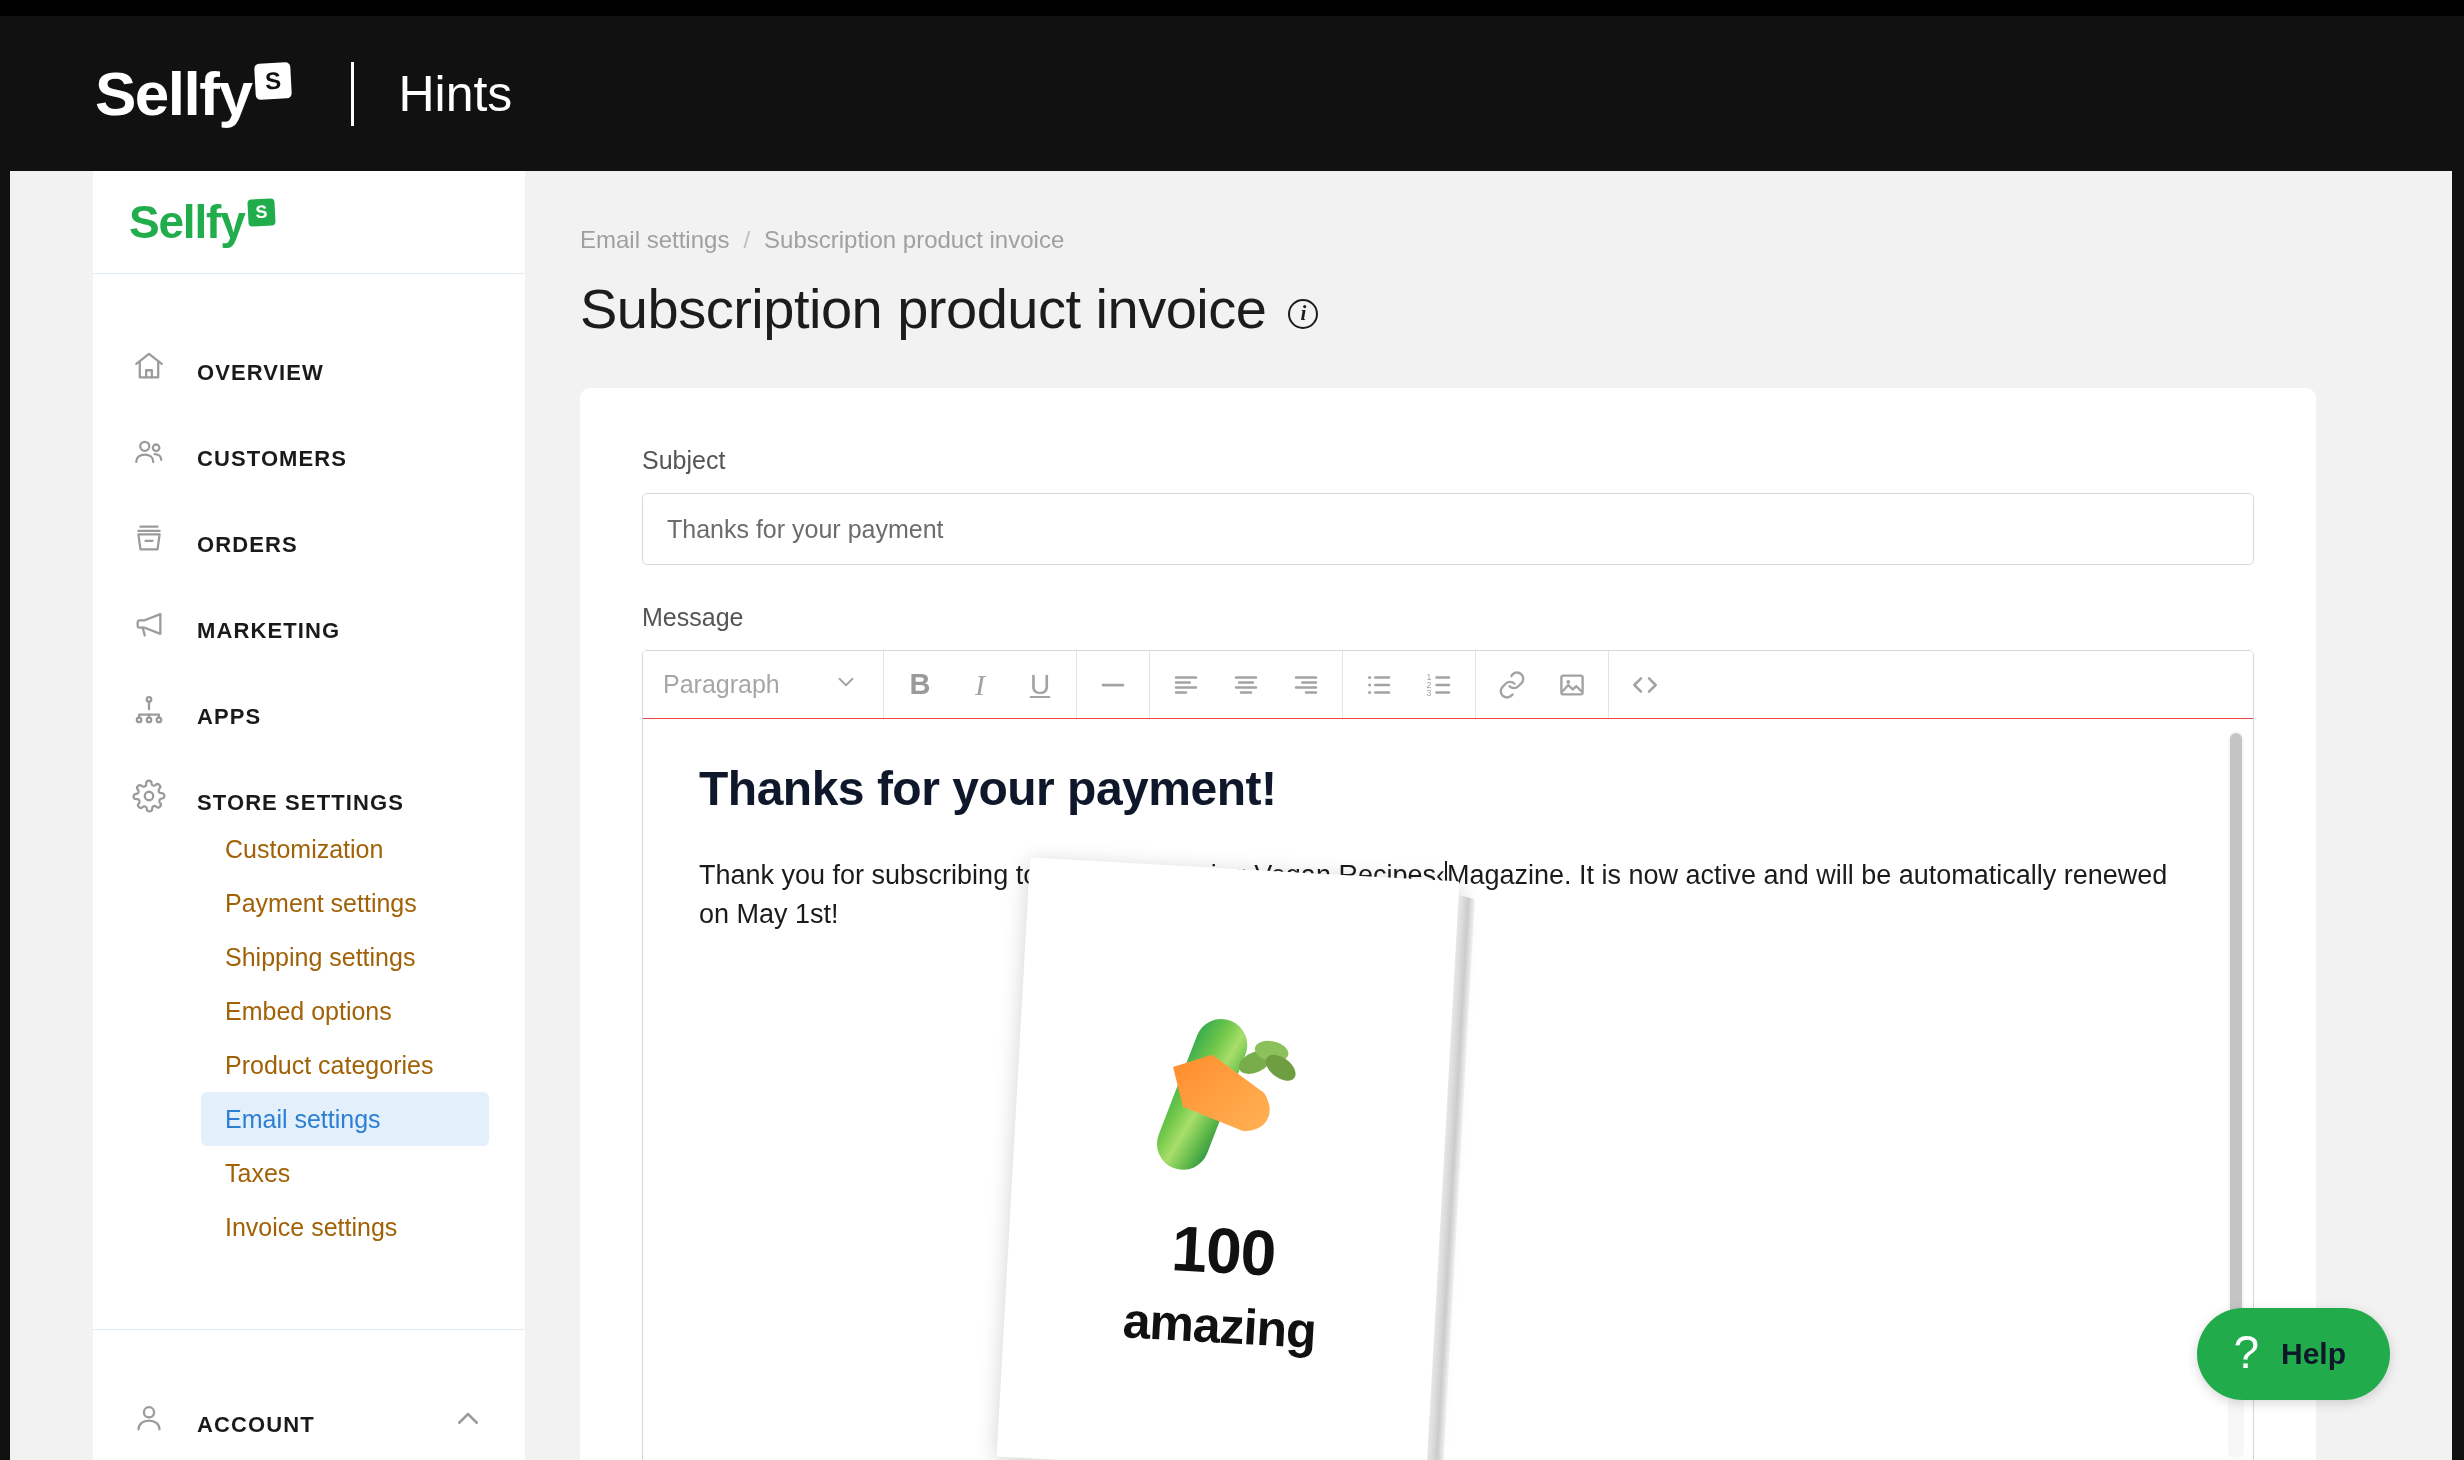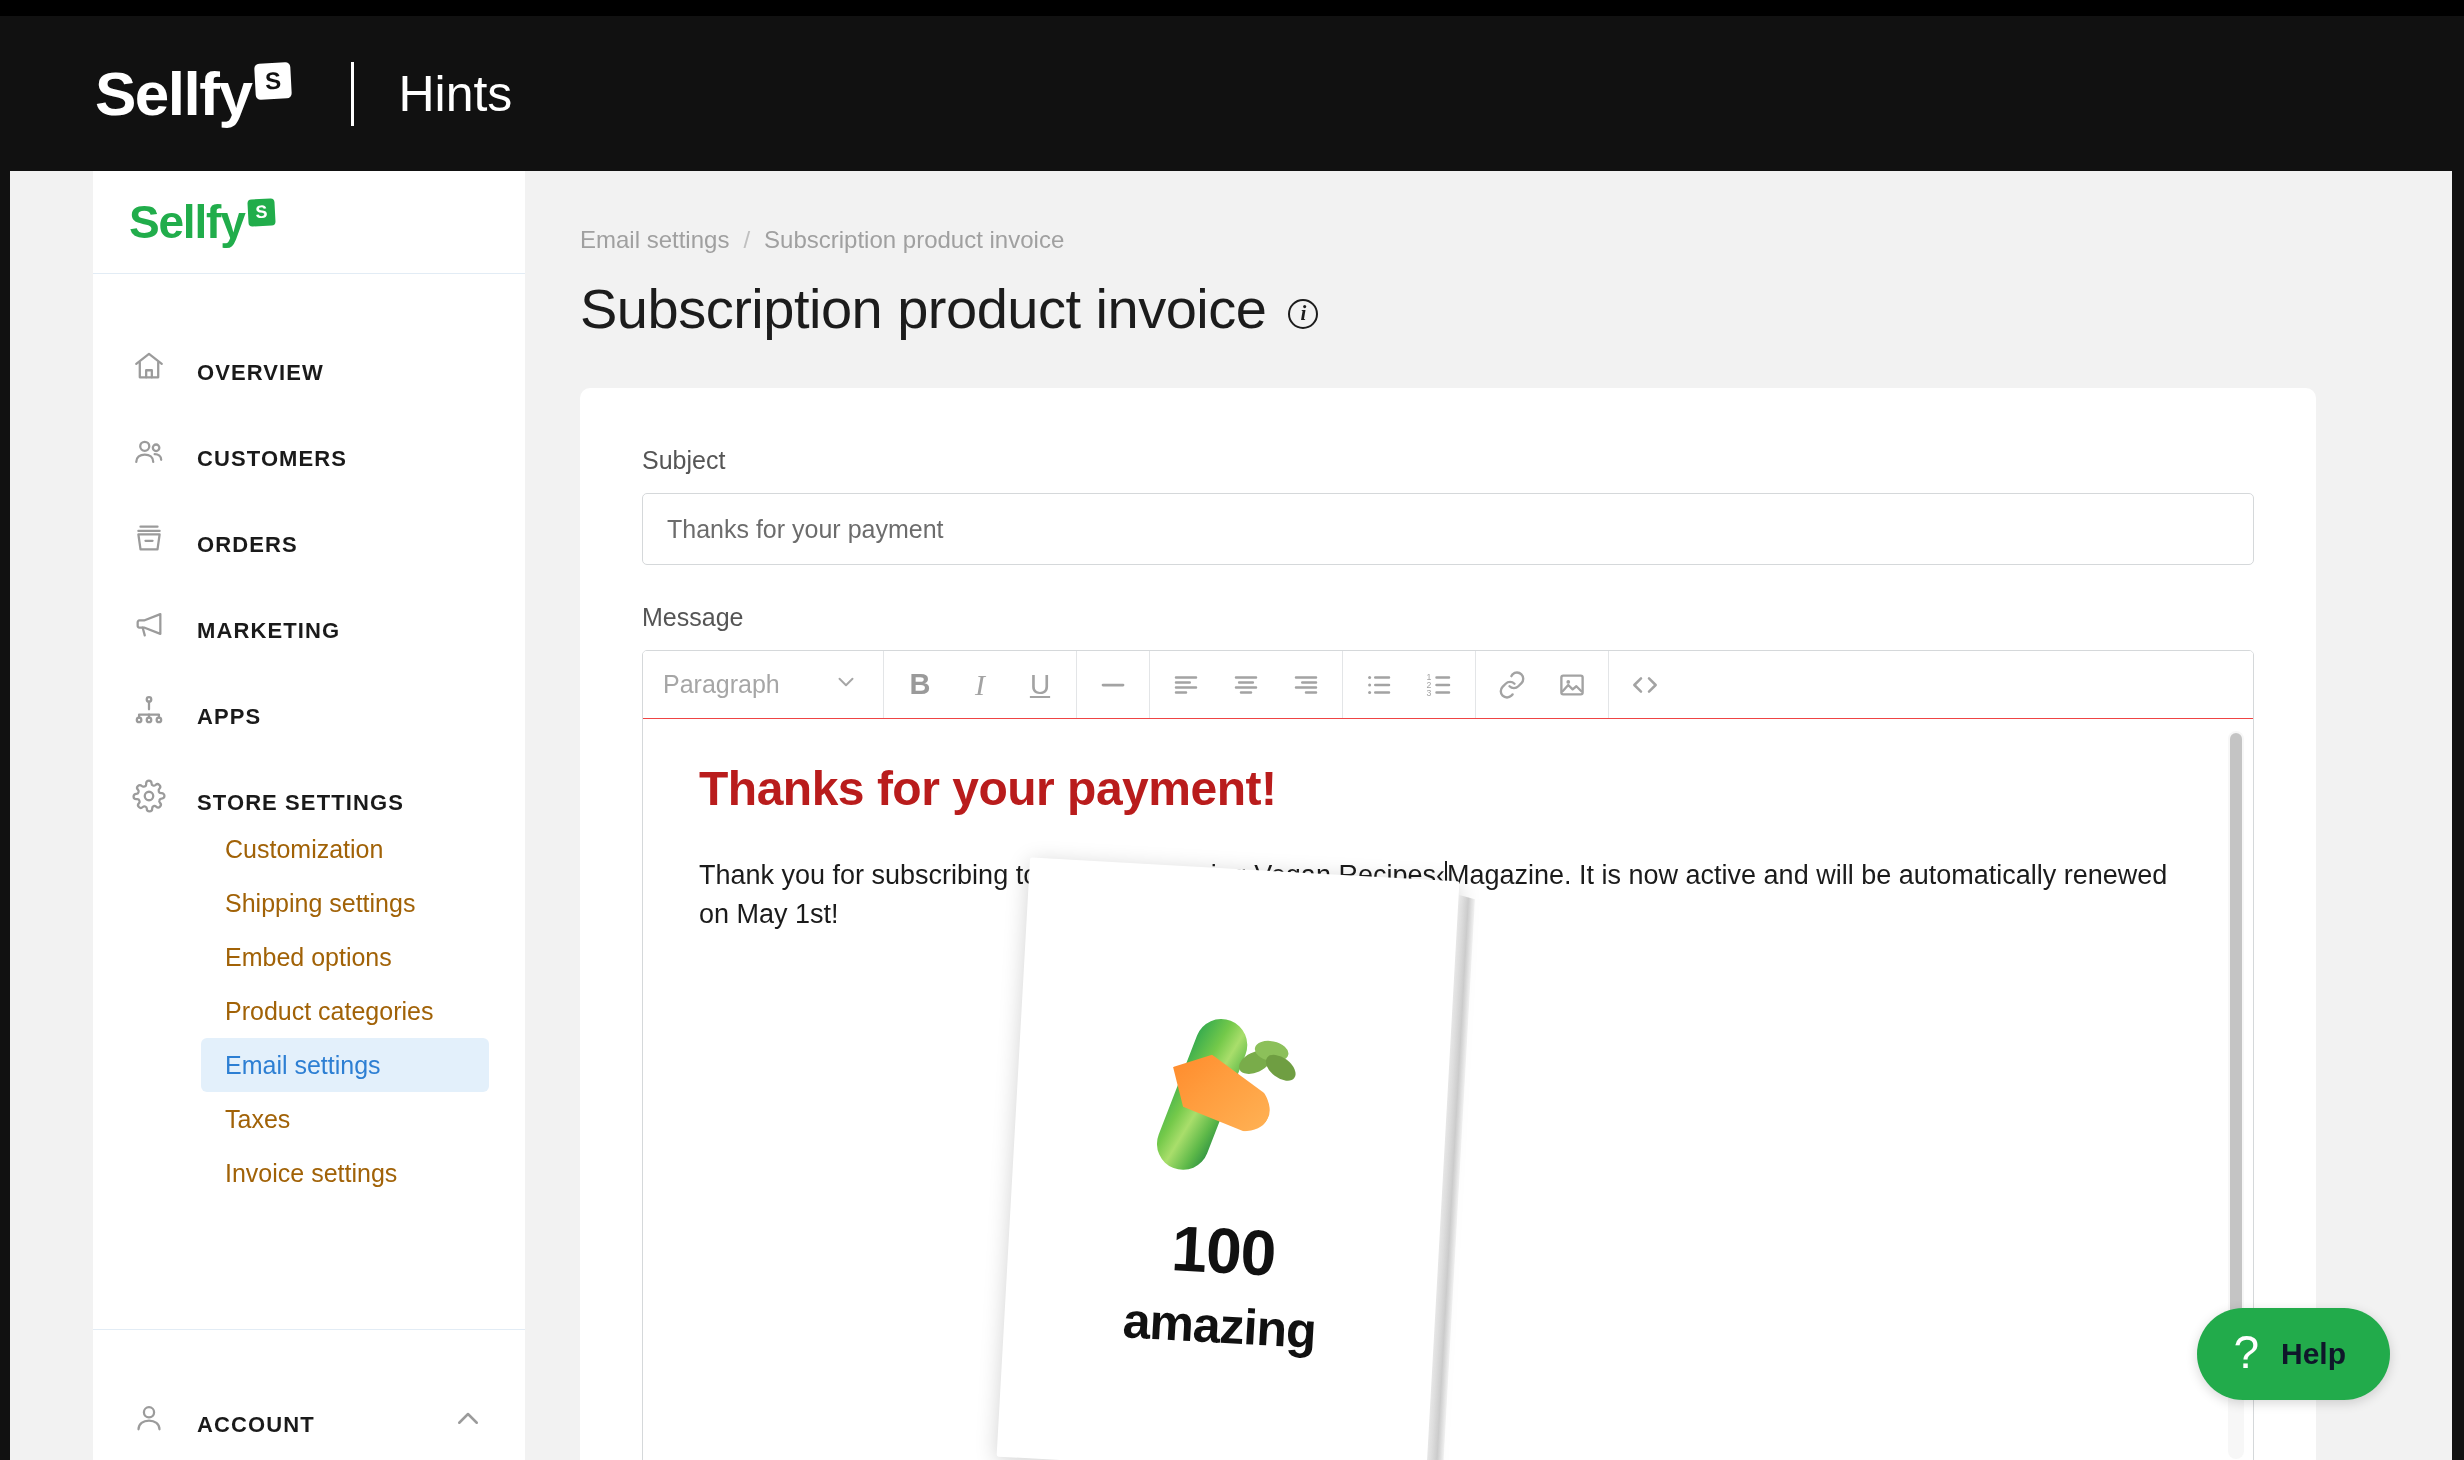--- a/index.html
+++ b/index.html
@@ -261,21 +261,21 @@
   .tb-btn svg { display: block; }
   .editor-body {
     padding: 42px 56px 0 56px;
     position: relative;
     height: calc(100% - 68px);
     overflow: hidden;
   }
   .msg-h1 {
     font-size: 48px;
     font-weight: 700;
-    color: #b91c1c;
+    color: #0f172a;
     letter-spacing: -0.5px;
     margin-bottom: 40px;
   }
   .msg-p {
     font-size: 27px;
     line-height: 1.45;
     color: #1b1b1b;
     max-width: 1520px;
   }
   .caret {
@@ -503,20 +503,21 @@
             <svg width="34" height="34" viewBox="0 0 24 24" fill="none" stroke="currentColor" stroke-width="1.6" stroke-linecap="round" stroke-linejoin="round">
                 <circle cx="12" cy="12" r="3"></circle>
                 <path d="M19.4 15a1.6 1.6 0 0 0 .32 1.77l.06.06a1.9 1.9 0 1 1-2.7 2.7l-.05-.06a1.6 1.6 0 0 0-1.78-.32 1.6 1.6 0 0 0-1 1.47V21a1.9 1.9 0 1 1-3.8 0v-.1a1.6 1.6 0 0 0-1.05-1.47 1.6 1.6 0 0 0-1.77.32l-.06.06a1.9 1.9 0 1 1-2.7-2.7l.06-.06a1.6 1.6 0 0 0 .32-1.77 1.6 1.6 0 0 0-1.47-1H3a1.9 1.9 0 1 1 0-3.8h.1a1.6 1.6 0 0 0 1.47-1.05 1.6 1.6 0 0 0-.32-1.77l-.06-.06a1.9 1.9 0 1 1 2.7-2.7l.06.06a1.6 1.6 0 0 0 1.77.32H9a1.6 1.6 0 0 0 1-1.47V3a1.9 1.9 0 1 1 3.8 0v.1a1.6 1.6 0 0 0 1 1.47 1.6 1.6 0 0 0 1.78-.32l.05-.06a1.9 1.9 0 1 1 2.7 2.7l-.06.06a1.6 1.6 0 0 0-.32 1.77V9a1.6 1.6 0 0 0 1.47 1H21a1.9 1.9 0 1 1 0 3.8h-.1a1.6 1.6 0 0 0-1.47 1z"></path>
               </svg>
           </span>
           <span class="nav-label">STORE SETTINGS</span>
         </div>
 
         <div class="sub-list">
           <div class="sub-item">Customization</div>
+          <div class="sub-item">Payment settings</div>
           <div class="sub-item">Shipping settings</div>
           <div class="sub-item">Embed options</div>
           <div class="sub-item">Product categories</div>
           <div class="sub-item active">Email settings</div>
           <div class="sub-item">Taxes</div>
           <div class="sub-item">Invoice settings</div>
         </div>
       </div>
 
       <div class="nav-bottom">

